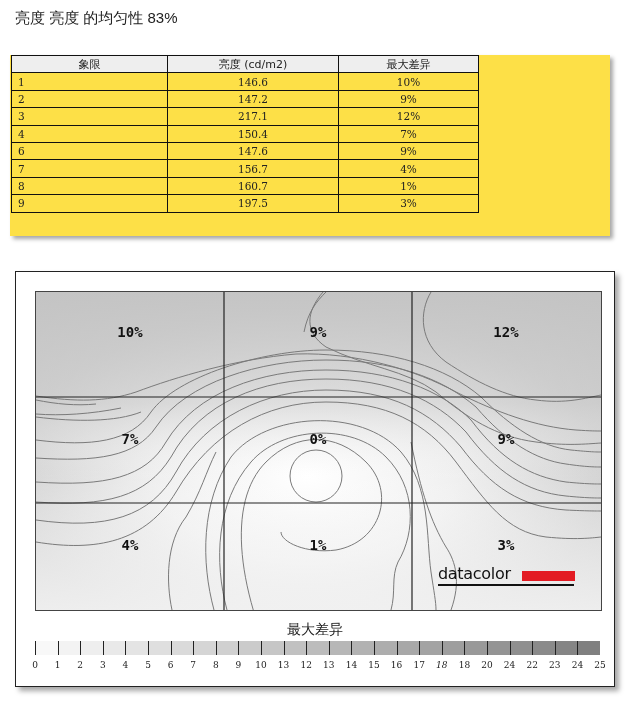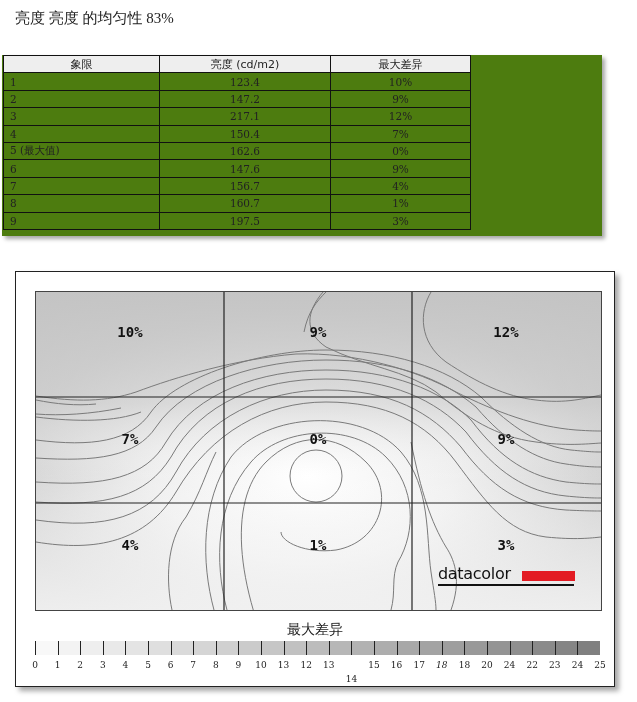--- a/index.html
+++ b/index.html
@@ -1,24 +1,24 @@
 <!DOCTYPE html>
 <html><head>
 <meta charset="utf-8">
 <style>
   html, body { margin:0; padding:0; background:#ffffff; }
   body { width:637px; height:702px; position:relative; overflow:hidden;
          font-family:"DejaVu Sans", sans-serif; color:#222; }
 
   .page-title { position:absolute; left:15px; top:9px; font-size:15px; color:#222;
-                font-family:Liberation Serif, serif; }
+                font-family:Liberation Sans, sans-serif; }
 
   
-  .table-panel { position:absolute; left:2px; top:55px; width:600px; height:181px;
-                 background:#4d7c0f; box-shadow:3px 3px 4px rgba(0,0,0,0.35); }
+  .table-panel { position:absolute; left:10px; top:55px; width:600px; height:181px;
+                 background:#fde047; box-shadow:3px 3px 4px rgba(0,0,0,0.35); }
   table.quad { position:absolute; left:1px; top:0; border-collapse:collapse;
                font-family:"DejaVu Serif", serif; font-size:10.5px; color:#222; }
   table.quad th, table.quad td { border:1.4px solid #111; height:16.4px; padding:0 6px; }
   table.quad th { background:#eeeeee; font-weight:normal; text-align:center; font-family:"DejaVu Sans", sans-serif; font-size:11px;}
   table.quad td.c1 { width:143px; text-align:left; }
   table.quad td.c2 { width:158px; text-align:center; }
   table.quad td.c3 { width:127px; text-align:center; }
 
   
   .chart-panel { position:absolute; left:15px; top:271px; width:598px; height:414px;
@@ -51,42 +51,37 @@
     <thead>
       <tr>
         <th>象限</th>
         <th>亮度 (cd/m2)</th>
         <th>最大差异</th>
       </tr>
     </thead>
     <tbody>
       <tr>
           <td class="c1">1</td>
-          <td class="c2">123.4</td>
+          <td class="c2">146.6</td>
           <td class="c3">10%</td>
         </tr>
       <tr>
           <td class="c1">2</td>
           <td class="c2">147.2</td>
           <td class="c3">9%</td>
         </tr>
       <tr>
           <td class="c1">3</td>
           <td class="c2">217.1</td>
           <td class="c3">12%</td>
         </tr>
       <tr>
           <td class="c1">4</td>
           <td class="c2">150.4</td>
           <td class="c3">7%</td>
-        </tr>
-      <tr>
-          <td class="c1">5 (最大值)</td>
-          <td class="c2">162.6</td>
-          <td class="c3">0%</td>
         </tr>
       <tr>
           <td class="c1">6</td>
           <td class="c2">147.6</td>
           <td class="c3">9%</td>
         </tr>
       <tr>
           <td class="c1">7</td>
           <td class="c2">156.7</td>
           <td class="c3">4%</td>
@@ -241,21 +236,21 @@
       <div class="tick-label" style="left: 109.4px;">4</div>
       <div class="tick-label" style="left: 132px;">5</div>
       <div class="tick-label" style="left: 154.6px;">6</div>
       <div class="tick-label" style="left: 177.2px;">7</div>
       <div class="tick-label" style="left: 199.8px;">8</div>
       <div class="tick-label" style="left: 222.4px;">9</div>
       <div class="tick-label" style="left: 245px;">10</div>
       <div class="tick-label" style="left: 267.6px;">13</div>
       <div class="tick-label" style="left: 290.2px;">12</div>
       <div class="tick-label" style="left: 312.8px;">13</div>
-      <div class="tick-label" style="left: 335.4px; margin-top: 14px;">14</div>
+      <div class="tick-label" style="left: 335.4px;">14</div>
       <div class="tick-label" style="left: 358px;">15</div>
       <div class="tick-label" style="left: 380.6px;">16</div>
       <div class="tick-label" style="left: 403.2px;">17</div>
       <div class="tick-label" style="left: 425.8px; font-style: italic;">18</div>
       <div class="tick-label" style="left: 448.4px;">18</div>
       <div class="tick-label" style="left: 471px;">20</div>
       <div class="tick-label" style="left: 493.6px;">24</div>
       <div class="tick-label" style="left: 516.2px;">22</div>
       <div class="tick-label" style="left: 538.8px;">23</div>
       <div class="tick-label" style="left: 561.4px;">24</div>

